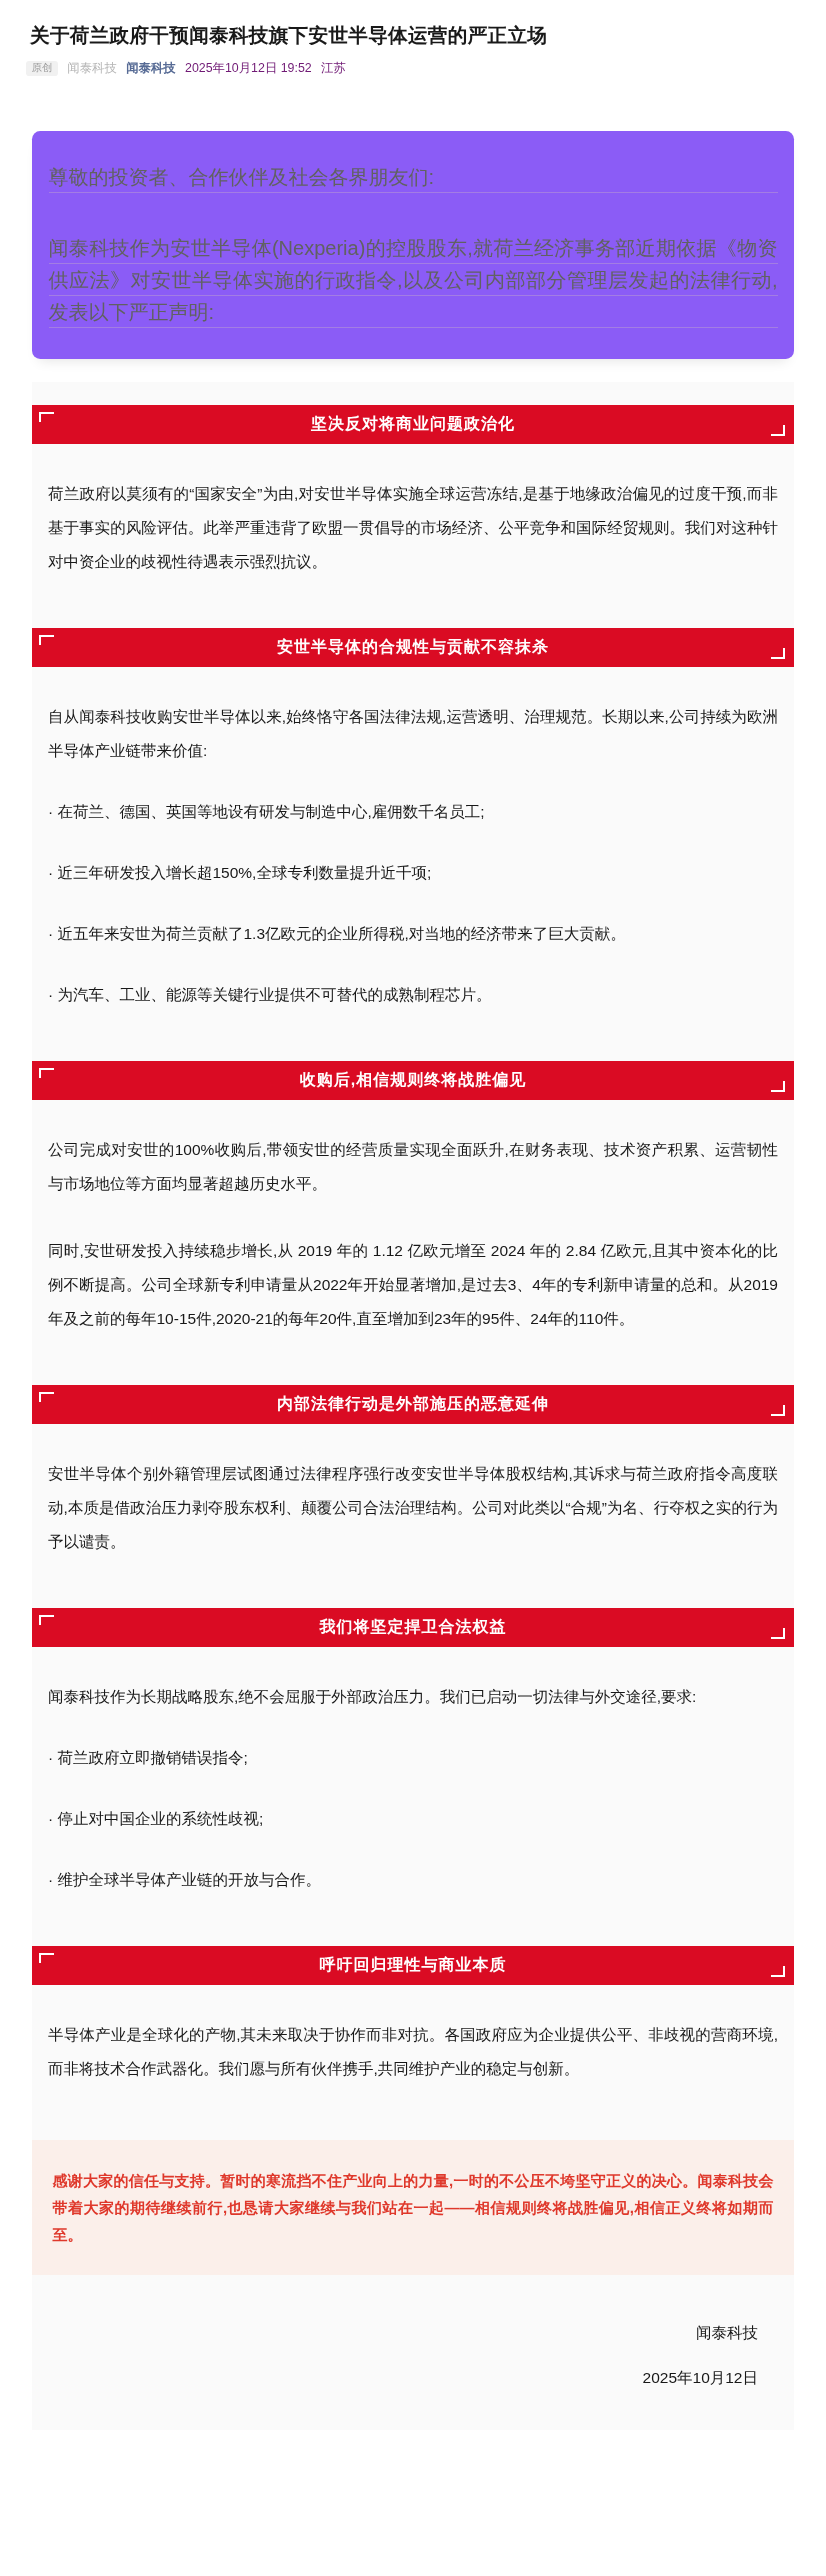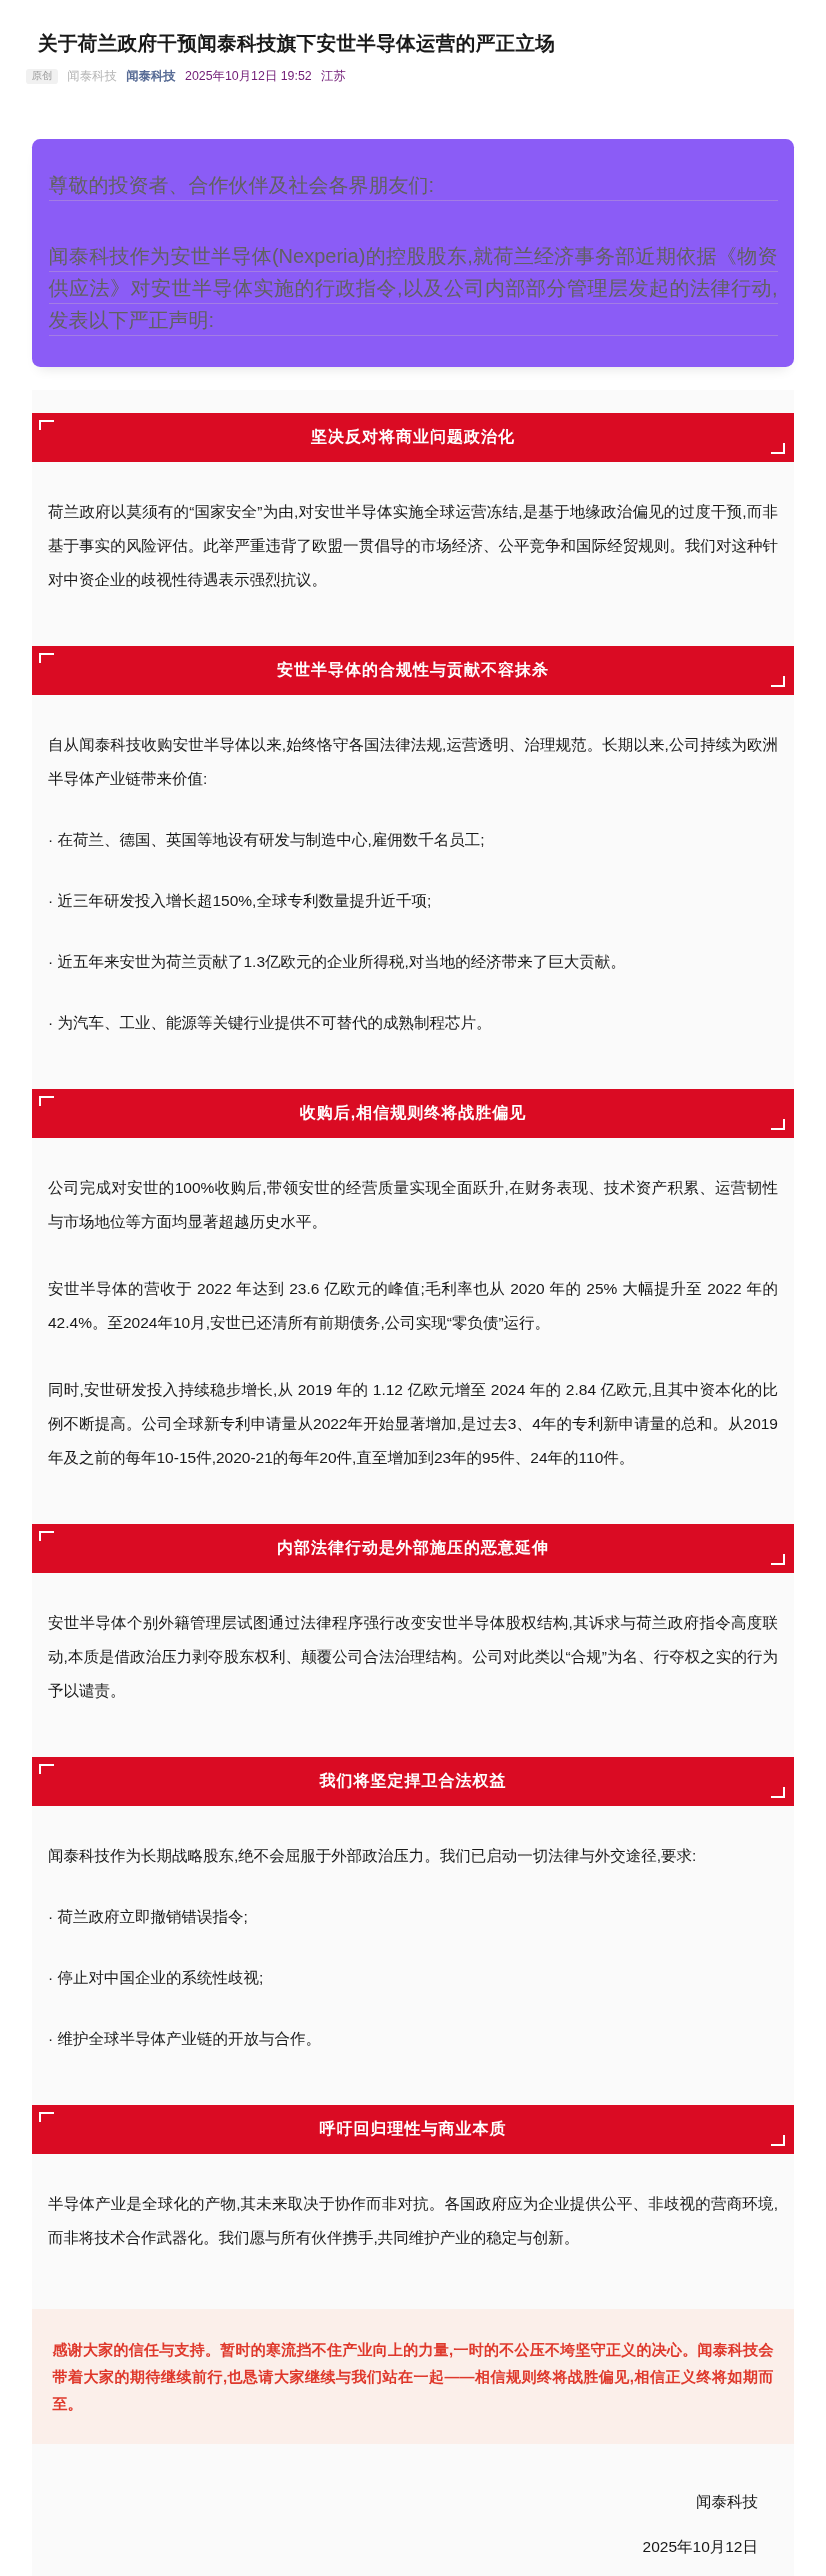--- a/index.html
+++ b/index.html
@@ -7,21 +7,21 @@
     width:826px;
     font-family:"Liberation Sans","DejaVu Sans",sans-serif;
     color:#1a1a1a;
     -webkit-font-smoothing:antialiased;
   }
   .page { width:826px; }
 
   
   .header { padding:17.5px 26px 0 26px; background:#ffffff; }
   .title {
-    margin:12px; font-size:19.6px; line-height:1.35; font-weight:700;
+    margin:4px; font-size:19.6px; line-height:1.35; font-weight:700;
     color:#191919; letter-spacing:0.3px;
   }
   .byline {
     margin-top:12px; display:flex; align-items:center; gap:9.3px;
     font-size:12.4px; white-space:nowrap;
   }
   .orig-badge {
     background:#f1f1f1; color:#9c9c9c; font-size:10.3px;
     padding:2.6px 5.7px; border-radius:3.1px; line-height:1;
   }
@@ -47,21 +47,21 @@
   .intro-card p + p { margin-top:39px; }
 
   
   .content {
     margin:23px 32px 0 32px;
     background:#fafafa;
     padding:23px 0 43px 0;
   }
   section { display:block; }
   .banner {
-    position:relative; height:49px; margin-top:49px;
+    position:relative; height:39px; margin-top:49px;
     background:var(--banner-red,#DA0B23);
     display:flex; align-items:center; justify-content:center;
   }
   #sections section:first-child .banner { margin-top:0; }
   .banner-text {
     margin:0; color:#ffffff; font-size:16px; font-weight:700; letter-spacing:1px;
   }
   .corner { position:absolute; width:12.4px; height:8.8px; }
   .corner-tl { top:6.7px; left:7.2px; border-top:2.6px solid #fff; border-left:2.6px solid #fff; }
   .corner-br { bottom:7.7px; right:8.8px; border-bottom:2.6px solid #fff; border-right:2.6px solid #fff; }
@@ -139,21 +139,20 @@
   </section>
 
   <section>
     <div class="banner">
       <span class="corner corner-tl"></span>
       <h2 class="banner-text">收购后,相信规则终将战胜偏见</h2>
       <span class="corner corner-br"></span>
     </div>
     <div class="paras">
             <p>公司完成对安世的100%收购后,带领安世的经营质量实现全面跃升,在财务表现、技术资产积累、运营韧性与市场地位等方面均显著超越历史水平。</p>
-            <p>安世半导体的营收于 2022 年达到 23.6 亿欧元的峰值;毛利率也从 2020 年的 25% 大幅提升至 2022 年的 42.4%。至2024年10月,安世已还清所有前期债务,公司实现“零负债”运行。</p>
             <p>同时,安世研发投入持续稳步增长,从 2019 年的 1.12 亿欧元增至 2024 年的 2.84 亿欧元,且其中资本化的比例不断提高。公司全球新专利申请量从2022年开始显著增加,是过去3、4年的专利新申请量的总和。从2019年及之前的每年10-15件,2020-21的每年20件,直至增加到23年的95件、24年的110件。</p>
           </div>
   </section>
 
   <section>
     <div class="banner">
       <span class="corner corner-tl"></span>
       <h2 class="banner-text">内部法律行动是外部施压的恶意延伸</h2>
       <span class="corner corner-br"></span>
     </div>

